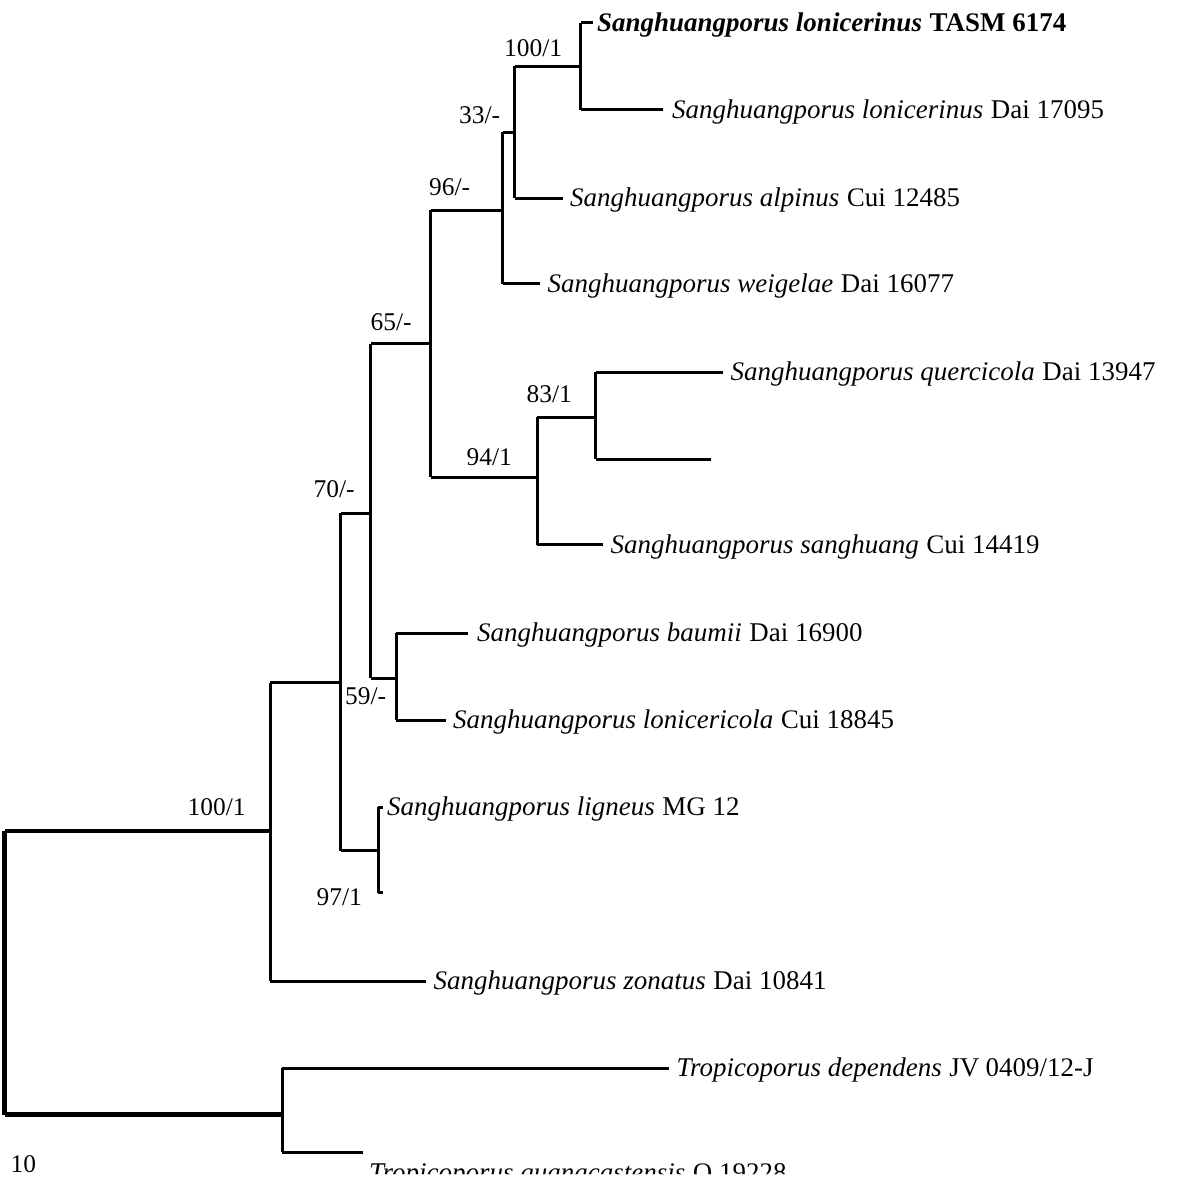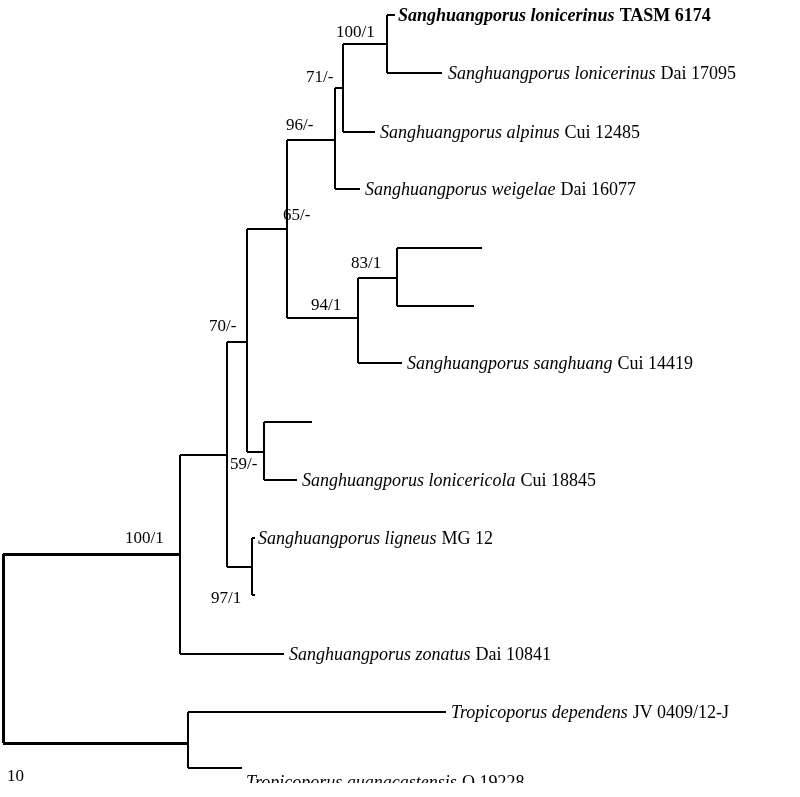--- a/index.html
+++ b/index.html
@@ -74,31 +74,33 @@
       <line x1="188" y1="712" x2="188" y2="768" stroke="#000000" stroke-width="2" shape-rendering="crispEdges"></line>
       <line x1="3" y1="743" x2="188" y2="743" stroke="#000000" stroke-width="3" shape-rendering="crispEdges"></line>
       <line x1="3" y1="554" x2="3" y2="743" stroke="#000000" stroke-width="3" shape-rendering="crispEdges"></line>
       <line x1="2" y1="792" x2="35" y2="792" stroke="#000000" stroke-width="2" shape-rendering="crispEdges"></line>
     </svg>
 
   <div class="taxon bold" style="left: 398px; top: 15px;"><span class="sci">Sanghuangporus lonicerinus</span><span class="acc">TASM 6174</span></div>
   <div class="taxon" style="left: 448px; top: 73px;"><span class="sci">Sanghuangporus lonicerinus</span><span class="acc">Dai 17095</span></div>
   <div class="taxon" style="left: 380px; top: 132px;"><span class="sci">Sanghuangporus alpinus</span><span class="acc">Cui 12485</span></div>
   <div class="taxon" style="left: 365px; top: 189px; text-align: center;"><span class="sci">Sanghuangporus weigelae</span><span class="acc">Dai 16077</span></div>
+  <div class="taxon" style="left: 487px; top: 248px;"><span class="sci">Sanghuangporus quercicola</span><span class="acc">Dai 13947</span></div>
   <div class="taxon" style="left: 407px; top: 363px;"><span class="sci">Sanghuangporus sanghuang</span><span class="acc">Cui 14419</span></div>
+  <div class="taxon" style="left: 318px; top: 422px;"><span class="sci">Sanghuangporus baumii</span><span class="acc">Dai 16900</span></div>
   <div class="taxon" style="left: 302px; top: 480px;"><span class="sci">Sanghuangporus lonicericola</span><span class="acc">Cui 18845</span></div>
   <div class="taxon" style="left: 258px; top: 538px;"><span class="sci">Sanghuangporus ligneus</span><span class="acc">MG 12</span></div>
   <div class="taxon" style="left: 289px; top: 654px;"><span class="sci">Sanghuangporus zonatus</span><span class="acc">Dai 10841</span></div>
   <div class="taxon" style="left: 451px; top: 712px;"><span class="sci">Tropicoporus dependens</span><span class="acc">JV 0409/12-J</span></div>
   <div class="taxon" style="left: 246px; top: 768px; margin-top: 14px;"><span class="sci">Tropicoporus guanacastensis</span><span class="acc">O 19228</span></div>
 
   <div class="support" style="left: 336px; top: 23px;">100/1</div>
-  <div class="support" style="left: 306px; top: 68px;">71/-</div>
+  <div class="support" style="left: 306px; top: 68px;">33/-</div>
   <div class="support" style="left: 286px; top: 116px;">96/-</div>
-  <div class="support" style="left: 247px; top: 206px; margin-left: 36px;">65/-</div>
+  <div class="support" style="left: 247px; top: 206px;">65/-</div>
   <div class="support" style="left: 351px; top: 254px;">83/1</div>
   <div class="support" style="left: 311px; top: 296px;">94/1</div>
   <div class="support" style="left: 209px; top: 317px;">70/-</div>
   <div class="support" style="left: 230px; top: 455px;">59/-</div>
   <div class="support" style="left: 211px; top: 573px; margin-top: 16px;">97/1</div>
   <div class="support" style="left: 125px; top: 529px;">100/1</div>
 
   <div class="scale-label" style="left: 7px; top: 767px;">10</div>
 </div>
 

